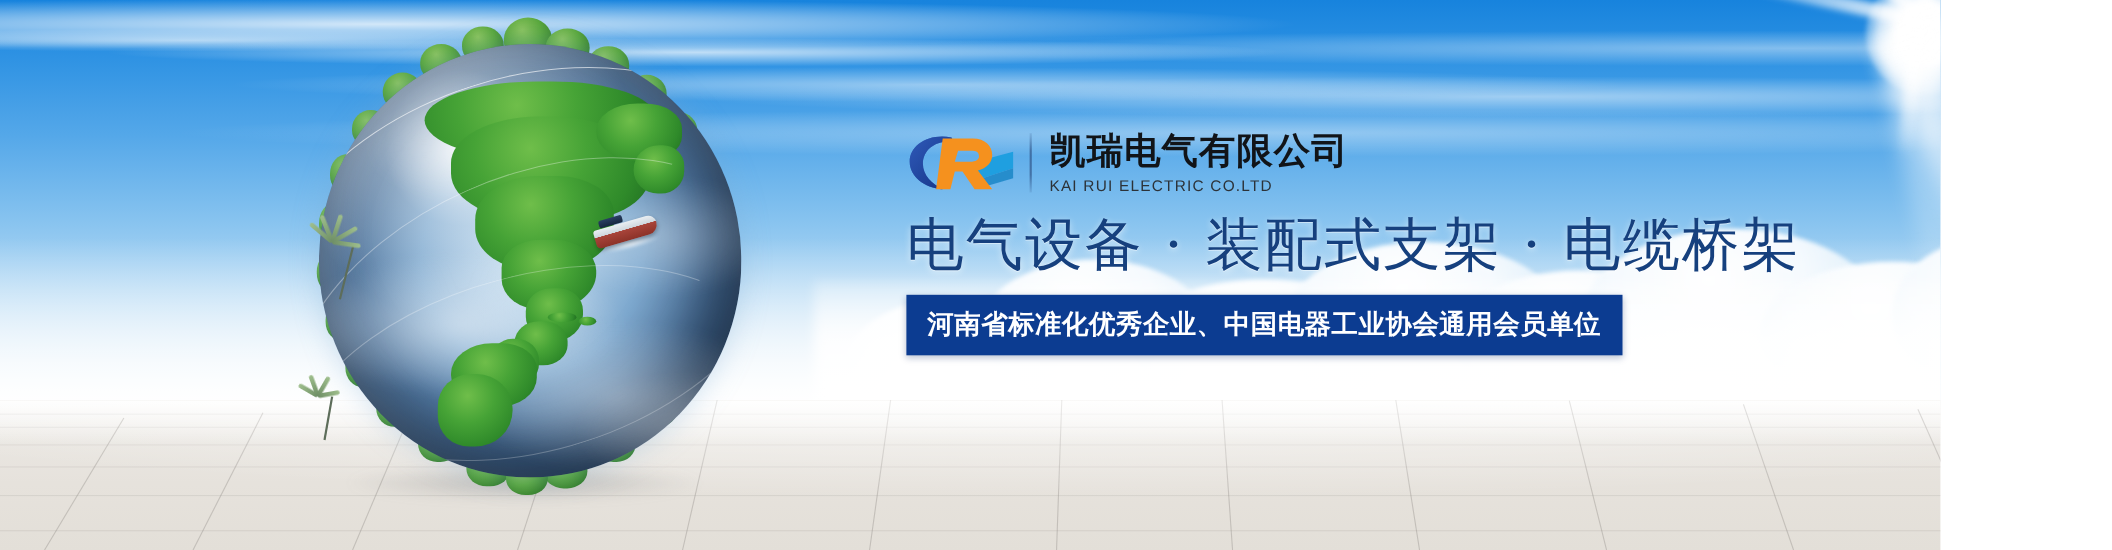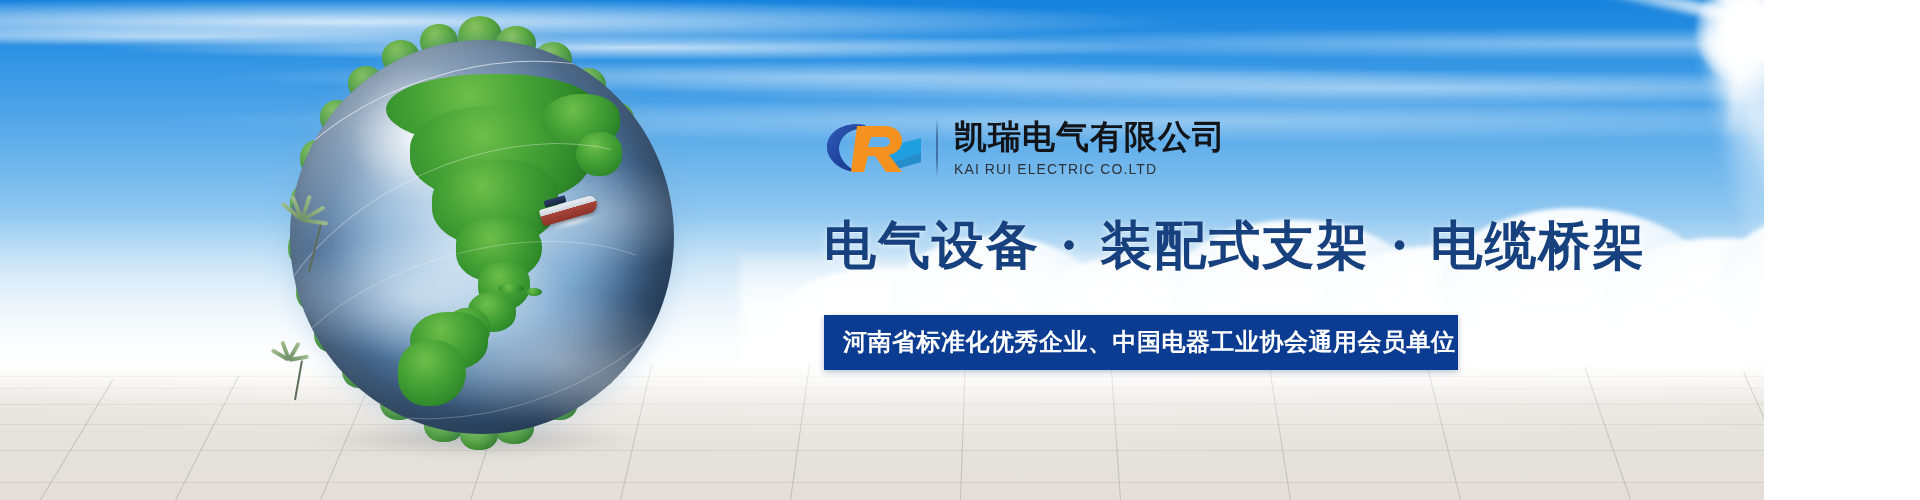--- a/index.html
+++ b/index.html
@@ -185,32 +185,32 @@
     font-size:33px; font-weight:700; color:#111418; letter-spacing:1px; line-height:1.12;
     white-space:nowrap;
   }
   .en-name{
     font-family:"Liberation Sans", sans-serif;
     font-size:14px; font-weight:400; color:#2c3238; letter-spacing:1.1px;
     margin-top:5px; white-space:nowrap;
   }
 
   .headline{
-    margin-top:30px;
+    margin-top:9px;
     font-family:"DejaVu Serif","Liberation Serif", serif;
-    font-size:52px; font-weight:700; color:#16407e;
+    font-size:52px; font-weight:400; color:#16407e;
     letter-spacing:2px; white-space:nowrap; line-height:1.18;
     text-shadow:0 1px 0 rgba(255,255,255,.45), 0 2px 7px rgba(255,255,255,.55);
   }
 
   .ribbon{
-    display:inline-block; margin-top:40px;
+    display:inline-block; margin-top:14px;
     background:#0c3c91;
     color:#ffffff;
-    padding:11px 2px 12px 19px;
+    padding:11px 19px 12px 19px;
     font-family:"DejaVu Sans","Liberation Sans", sans-serif;
     font-size:24px; font-weight:700; letter-spacing:.5px; white-space:nowrap;
     box-shadow:0 2px 6px rgba(10,40,100,.28);
   }
 </style>
 </head>
 <body>
 
 <div class="banner">
 

